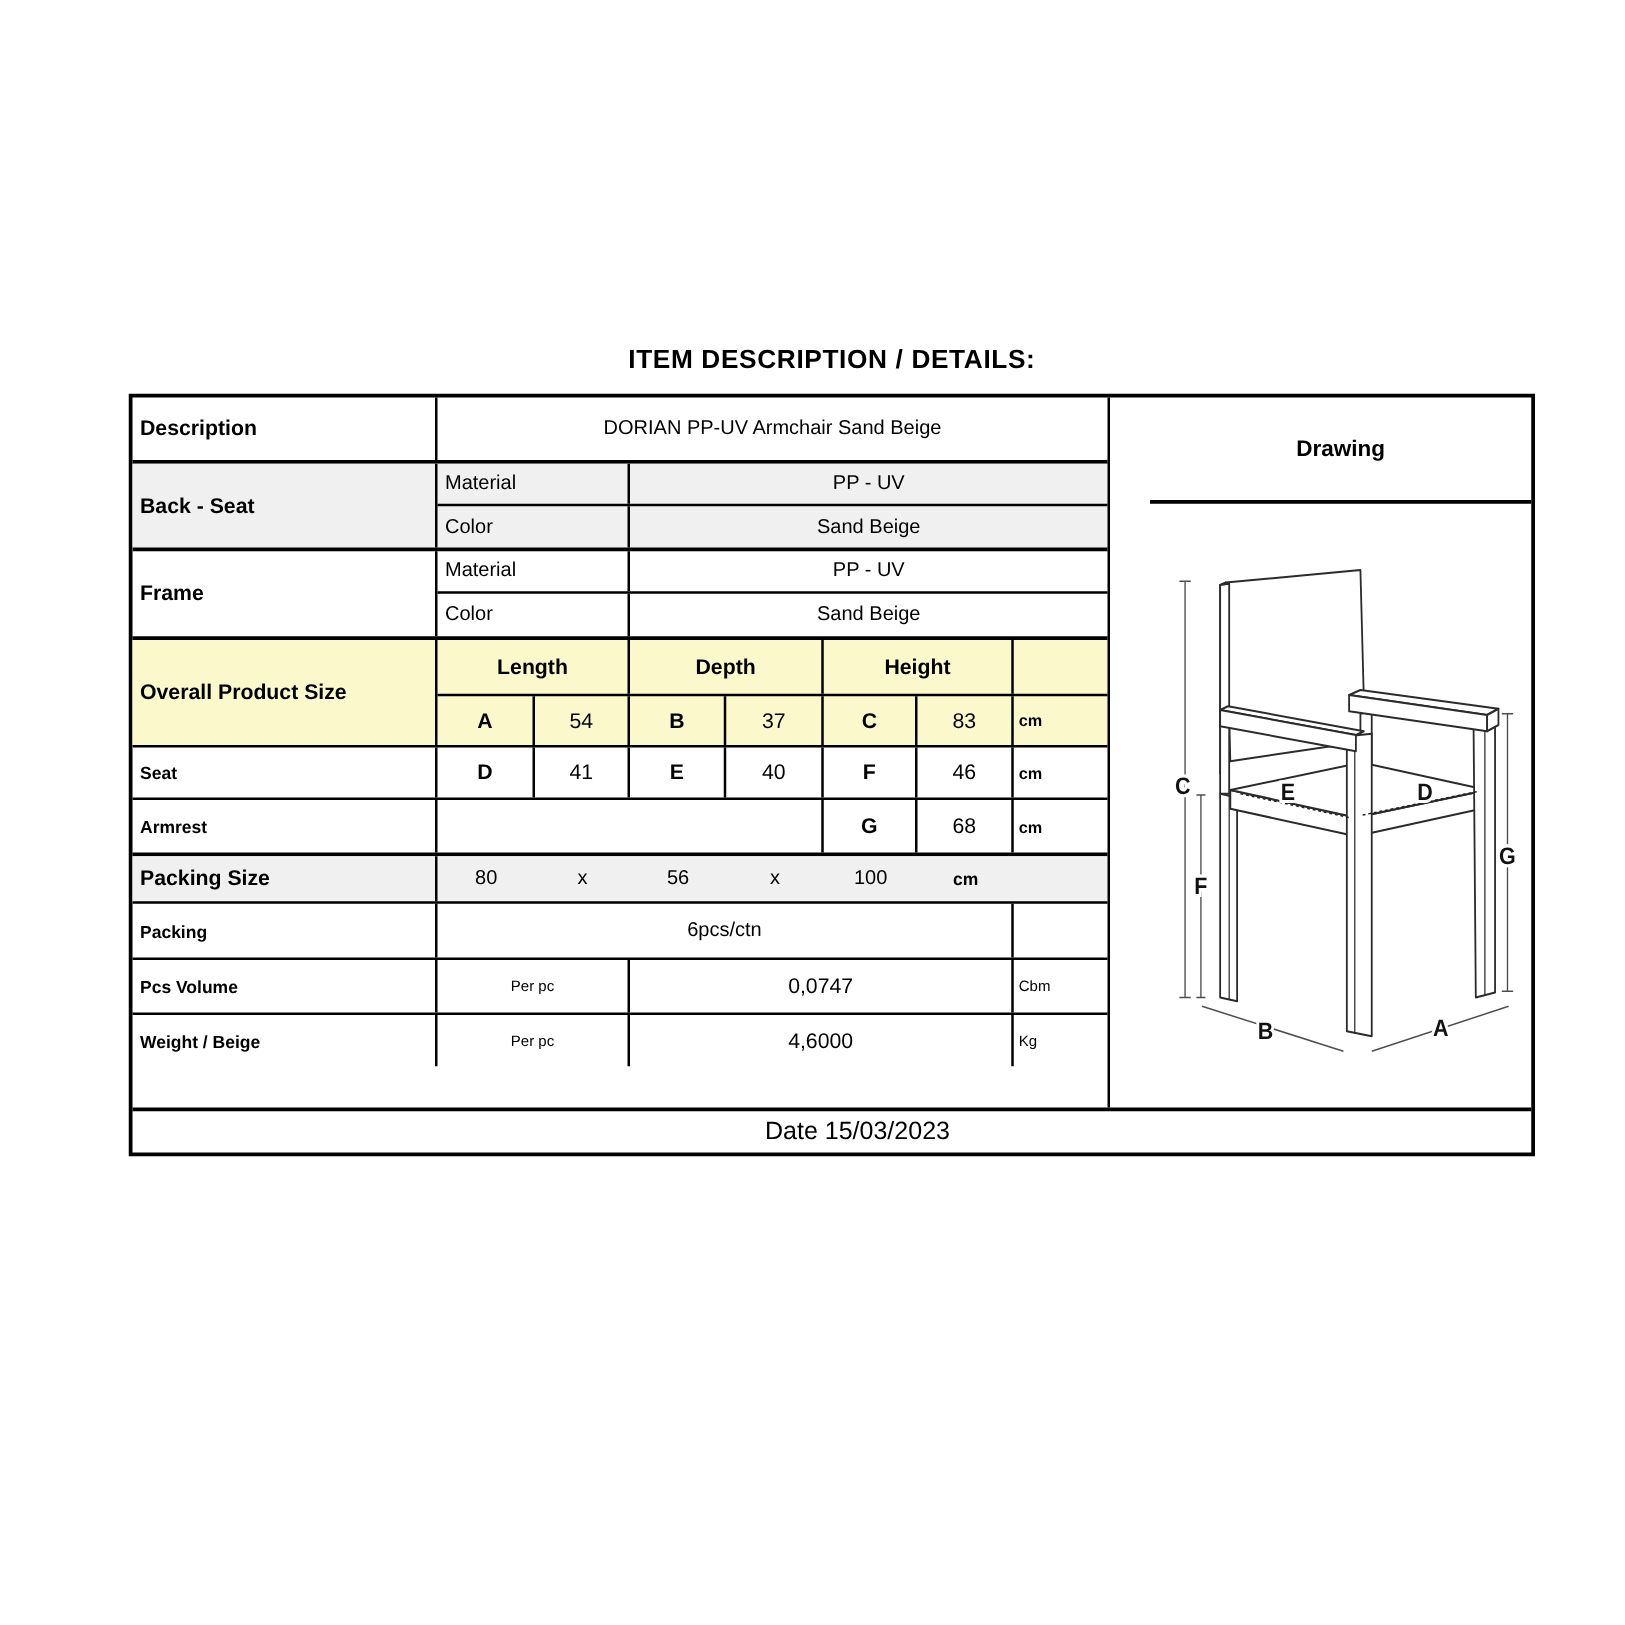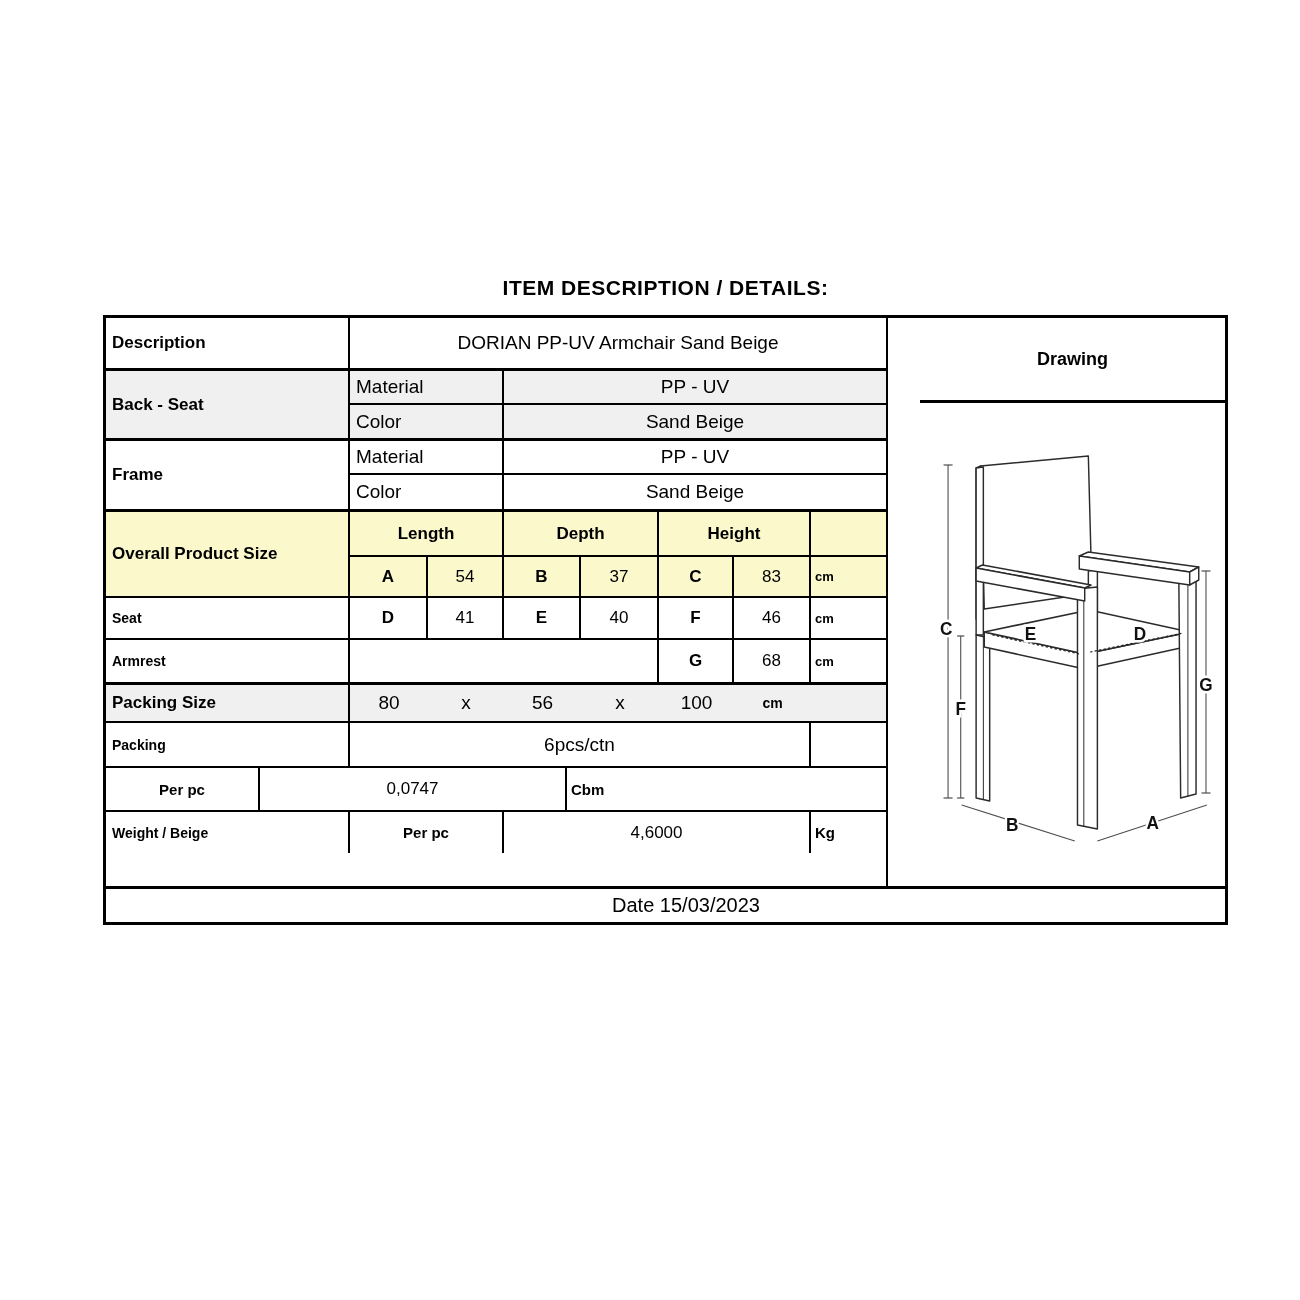--- a/index.html
+++ b/index.html
@@ -21,23 +21,23 @@
   .right { flex:1; border-left:2px solid #000; display:flex; flex-direction:column;padding-left:32px; }
   .row { display:flex; width:100%; }
   .bb2 { border-bottom:2px solid #000; }
   .bb3 { border-bottom:3px solid #000; }
   .c { display:flex; align-items:center; }
   .br { border-right:2px solid #000; }
   .ctr { justify-content:center; text-align:center; }
   .padl { padding-left:6px; }
   .b17 { font-weight:bold; font-size:17px; }
   .b14 { font-weight:bold; font-size:14px; }
-  .b15 { font-weight:bold; font-size:15px; }
+  .b15 { font-weight:normal; font-size:12px; }
   .b13 { font-weight:bold; font-size:13px; }
-  .r16 { font-size:19px; }
+  .r16 { font-size:16px; }
   .r17 { font-size:17px; }
   .bg-gray  { background:#f0f0f0; }
   .bg-yellow{ background:#fbf8cb; }
   .stack { flex:1; display:flex; flex-direction:column; }
   .h33 { height:33px; } .h53 { height:53px; } .h70 { height:70px; }
   .h71 { height:71px; } .h86 { height:86px; } .h42 { height:42px; }
   .h45 { height:45px; } .h38 { height:38px; } .h44 { height:44px; }
   .h41 { height:41px; }
   .w244 { width:244px; } .w154 { width:154px; } .w155 { width:155px; }
   .w152 { width:152px; } .w78 { width:78px; } .w76 { width:76px; }
@@ -161,20 +161,21 @@
           </div>
         </div>
 
         <div class="row h45 bb2">
           <div class="c w244 br padl b14">Packing</div>
           <div class="c w461 br ctr r16">6pcs/ctn</div>
           <div class="c fill"></div>
         </div>
 
         <div class="row h44 bb2">
+          <div class="c w244 br padl b14">Pcs Volume</div>
           <div class="c w154 br ctr b15">Per pc</div>
           <div class="c w307 br ctr r17">0,0747</div>
           <div class="c fill b15" style="padding-left:4px">Cbm</div>
         </div>
 
         <div class="row h41">
           <div class="c w244 br padl b14">Weight / Beige</div>
           <div class="c w154 br ctr b15">Per pc</div>
           <div class="c w307 br ctr r17">4,6000</div>
           <div class="c fill b15" style="padding-left:4px">Kg</div>

